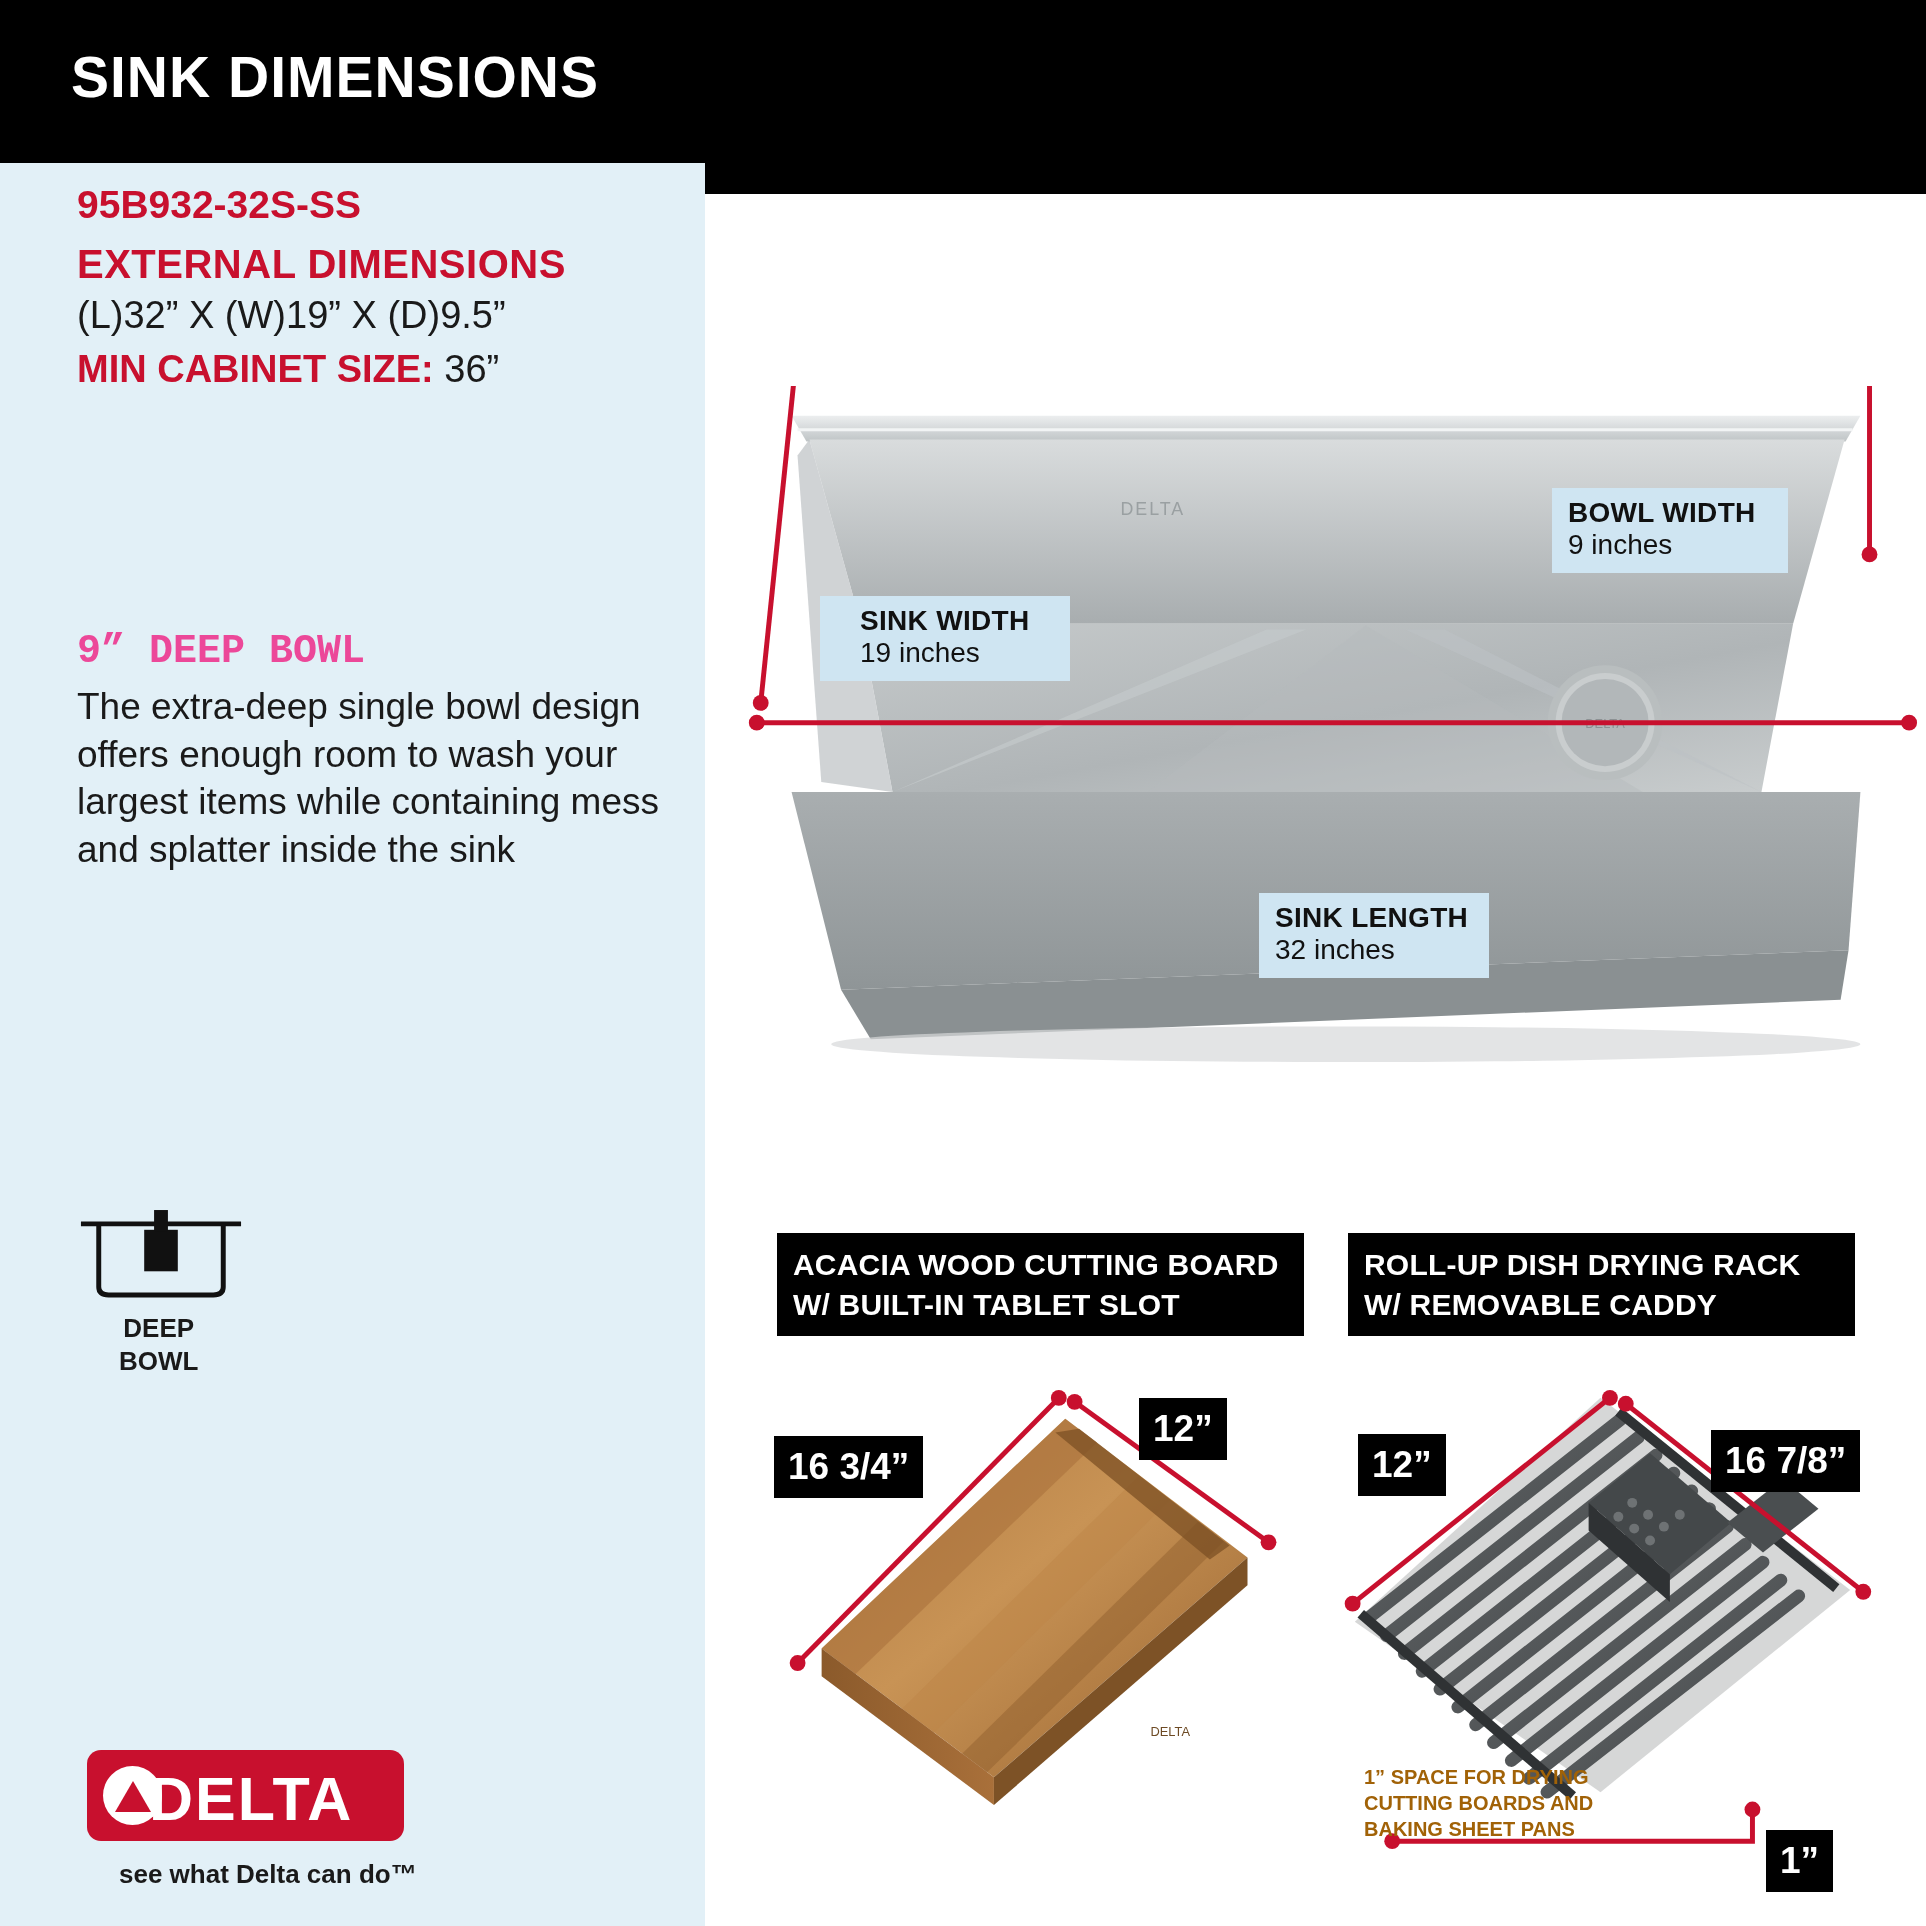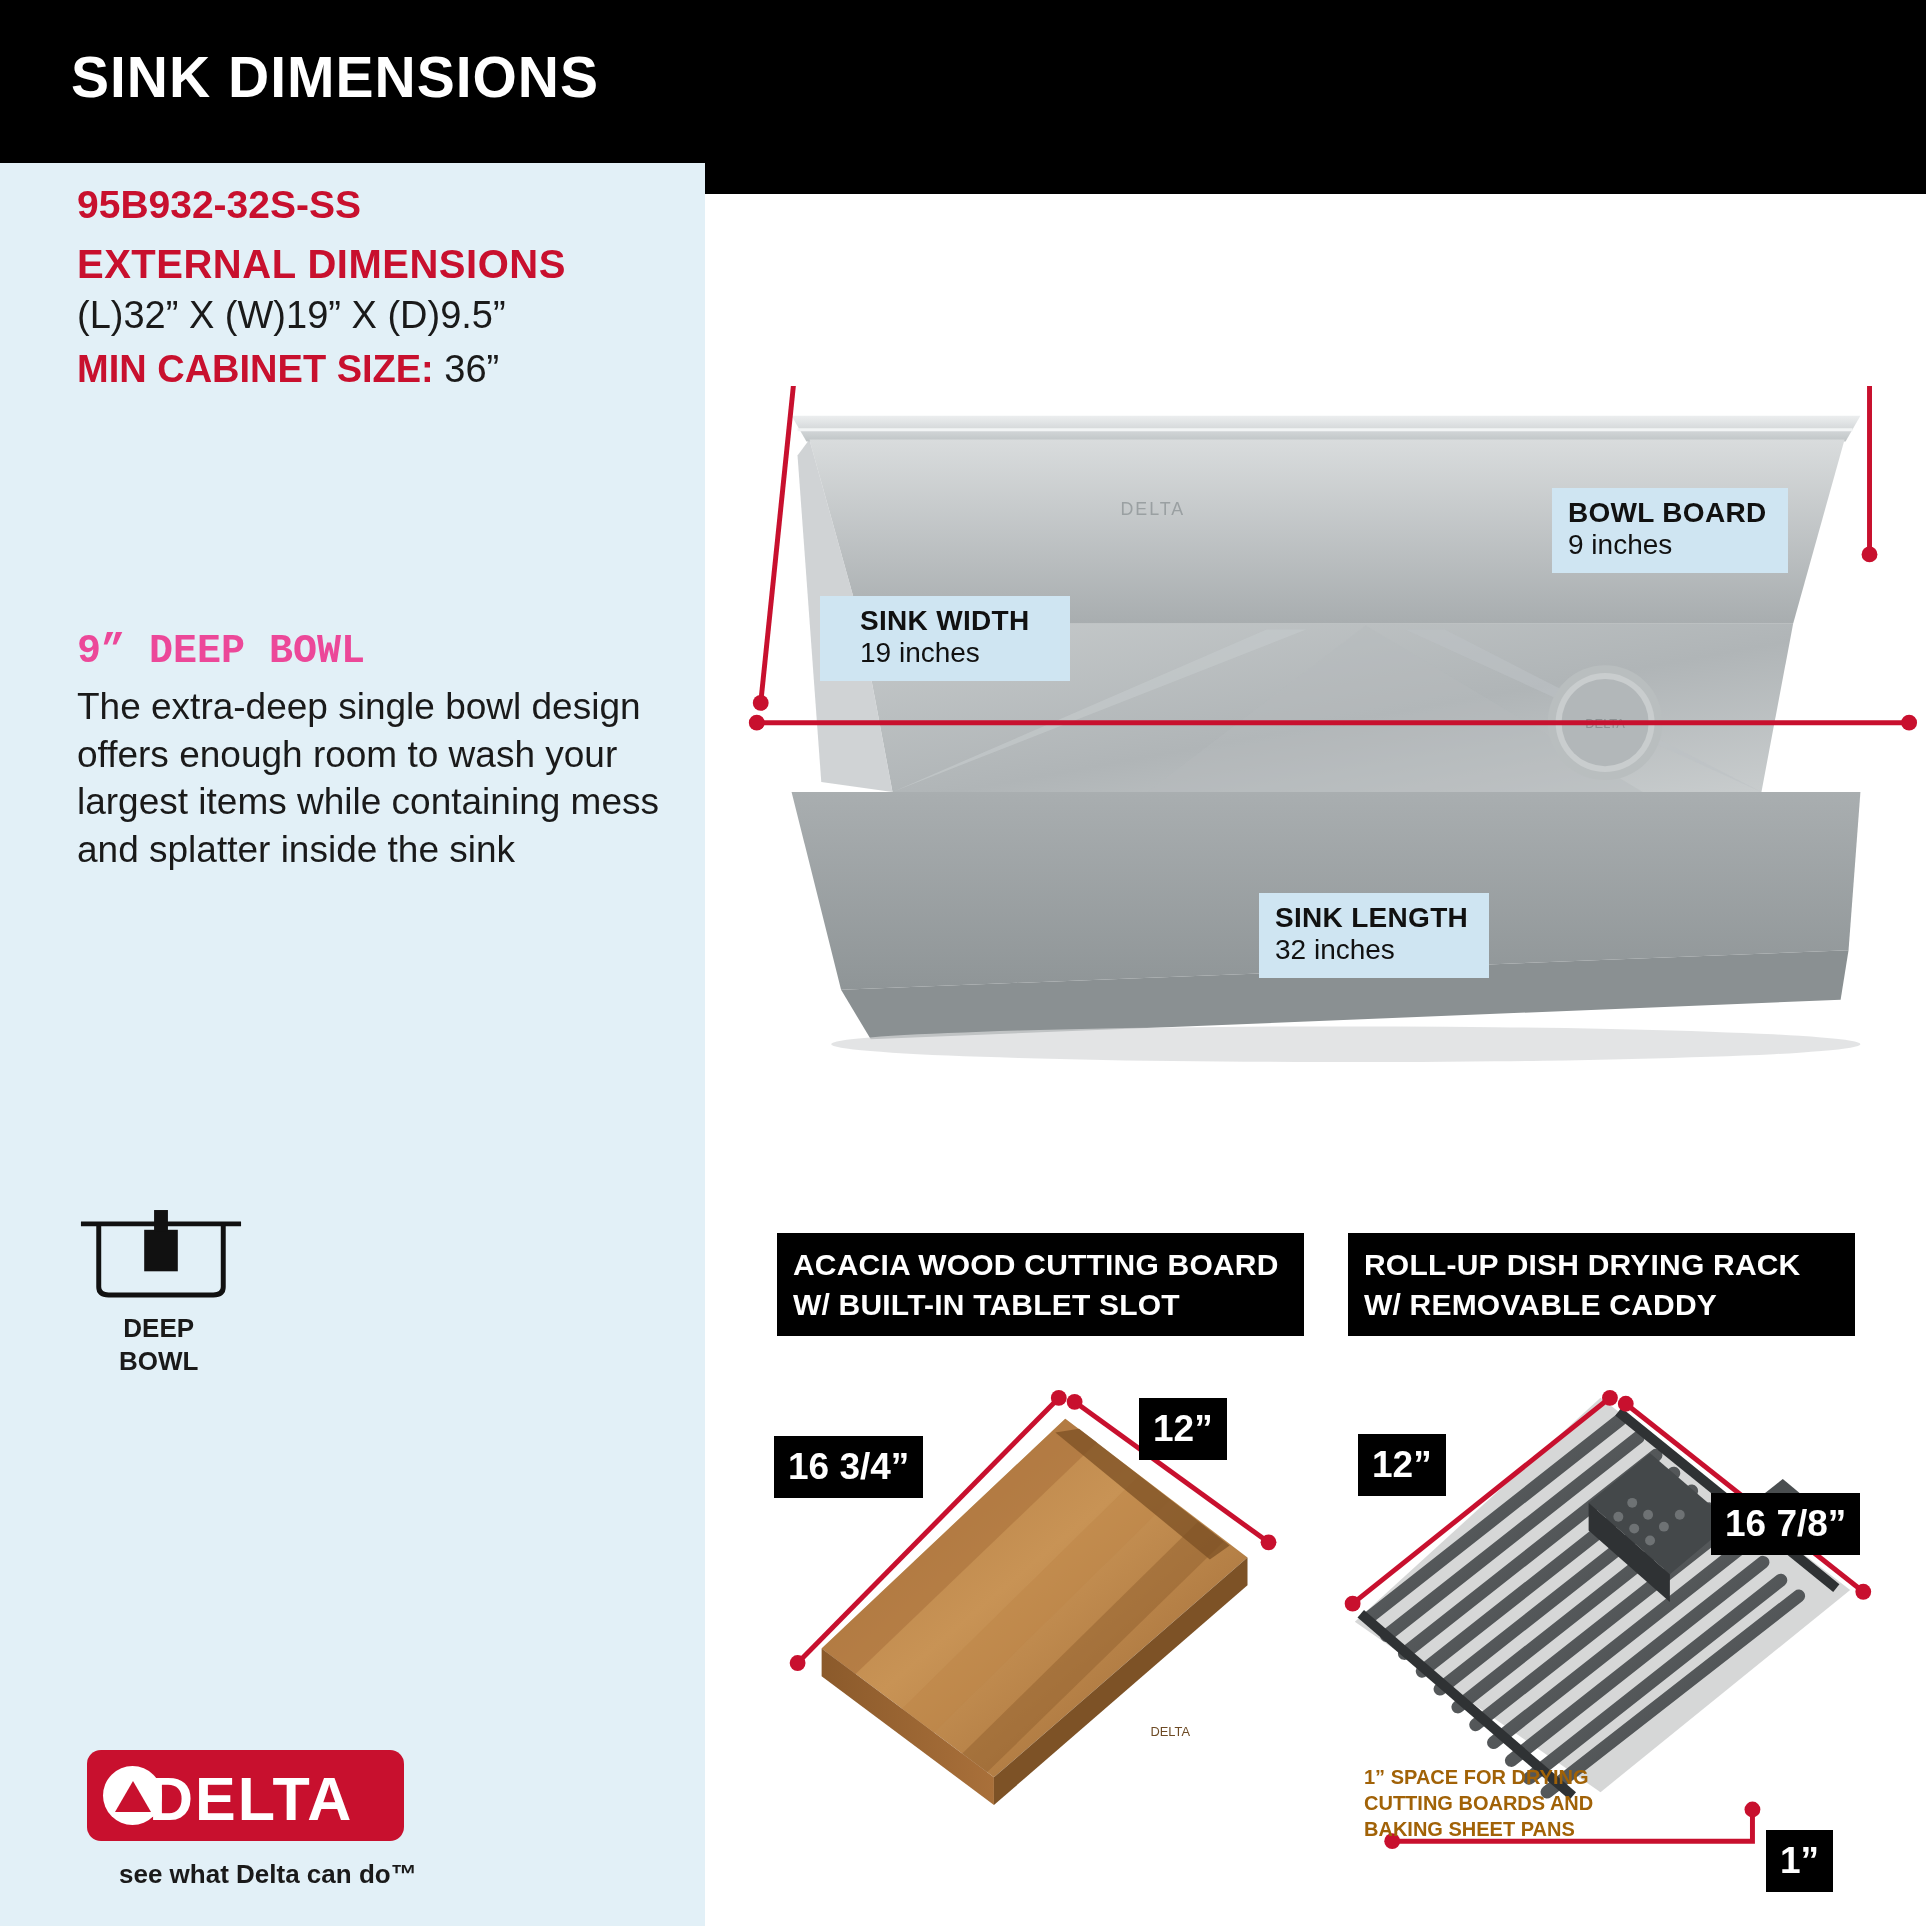--- a/index.html
+++ b/index.html
@@ -205,21 +205,21 @@
     <circle cx="1148" cy="-20" r="8" fill="#c8102e"></circle>
     <circle cx="1148" cy="170" r="8" fill="#c8102e"></circle>
 
     <line x1="24" y1="340" x2="1188" y2="340" stroke="#c8102e" stroke-width="5"></line>
     <circle cx="24" cy="340" r="8" fill="#c8102e"></circle>
     <circle cx="1188" cy="340" r="8" fill="#c8102e"></circle>
   </svg>
 </div>
 
 <div class="callout" style="left:1552px;top:488px;width:204px;">
-  <div class="c-title">BOWL BOARD</div>
+  <div class="c-title">BOWL WIDTH</div>
   <div class="c-val" style="text-align:left;">9 inches</div>
 </div>
 
 <div class="callout" style="left:820px;top:596px;width:194px;padding-left:40px;">
   <div class="c-title">SINK WIDTH</div>
   <div class="c-val">19 inches</div>
 </div>
 
 <div class="callout" style="left:1259px;top:893px;width:198px;">
   <div class="c-title">SINK LENGTH</div>
@@ -327,19 +327,19 @@
     <circle cx="312" cy="38" r="8" fill="#c8102e"></circle>
     <circle cx="552" cy="228" r="8" fill="#c8102e"></circle>
 
     <path d="M76 480 L440 480 L440 448" fill="none" stroke="#c8102e" stroke-width="5"></path>
     <circle cx="76" cy="480" r="8" fill="#c8102e"></circle>
     <circle cx="440" cy="448" r="8" fill="#c8102e"></circle>
   </svg>
 </div>
 
 <div class="dim-tag" style="left:1358px;top:1434px;">12”</div>
-<div class="dim-tag" style="left:1711px;top:1493px;">16 7/8”</div>
+<div class="dim-tag" style="left:1711px;top:1430px;">16 7/8”</div>
 <div class="dim-tag" style="left:1766px;top:1830px;">1”</div>
 
 <div class="note-text" style="left:1364px;top:1764px;width:317px;white-space:pre-line;">1” SPACE FOR DRYING
 CUTTING BOARDS AND
 BAKING SHEET PANS</div>
 
 
 </body></html>

